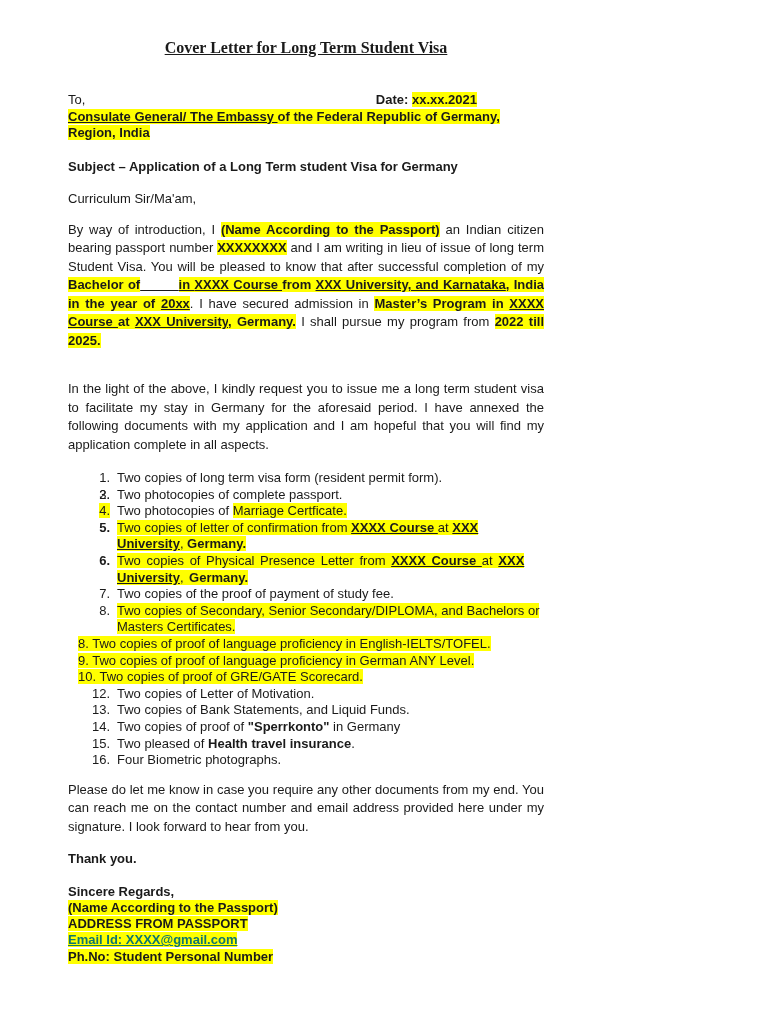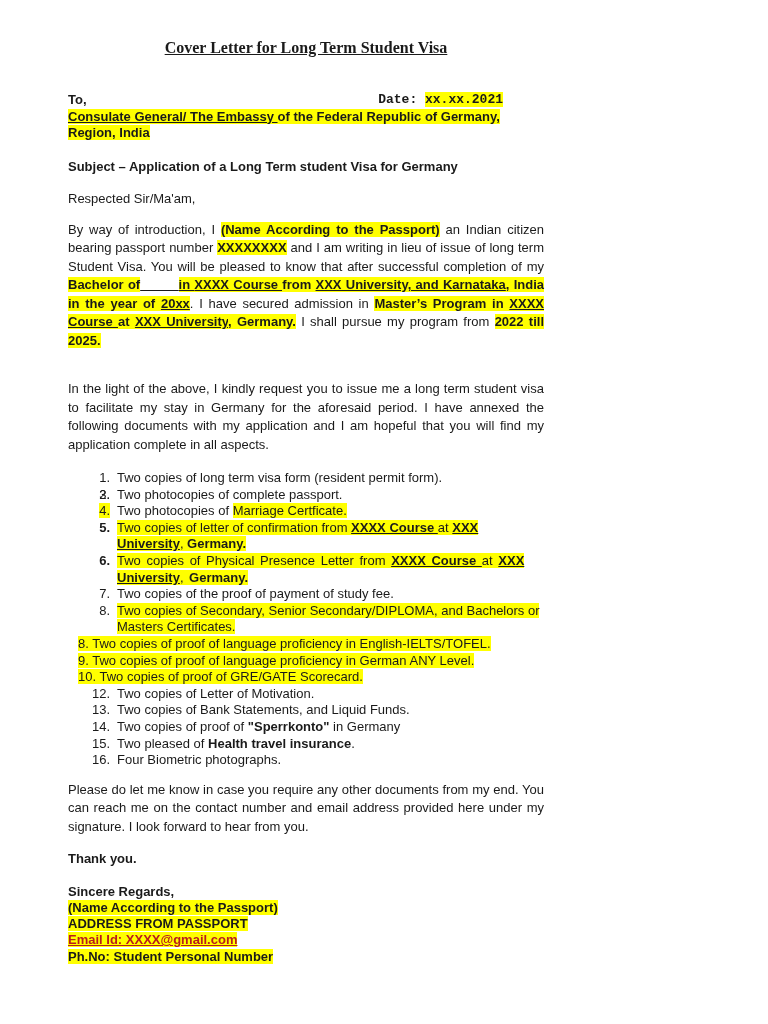--- a/index.html
+++ b/index.html
@@ -4,21 +4,21 @@
 <style>
   * { margin:0; padding:0; box-sizing:border-box; }
   html,body { width:768px; height:1024px; background:#ffffff; }
   body { font-family:"Liberation Sans","DejaVu Sans",sans-serif; font-size:13px; color:#1a1a1a; }
   .page { width:612px; height:1024px; background:#ffffff; padding:38px 68px 0 68px; overflow:hidden; }
 
   .title { font-family:"Liberation Serif","DejaVu Serif",serif; font-size:16px; font-weight:bold;
            text-decoration:underline; text-align:center; line-height:20px; margin-bottom:34px; }
 
   .hrow { display:flex; justify-content:space-between; line-height:16.5px; }
-  .hrow .to { font-weight:bold; }
+  .hrow .to { font-weight:normal; }
   .hrow .date-cell { margin-right:0; }
 
   .addr { line-height:16.5px; }
   .addr-line { line-height:16.5px; }
 
   .subject { font-weight:bold; line-height:18.5px; margin-top:16px; }
   .salutation { line-height:18.5px; margin-top:14px; }
 
   .para { line-height:18.5px; text-align:justify; }
   .p1 { margin-top:12px; }
@@ -32,42 +32,42 @@
   .li .txt.spread { word-spacing:2px; }
 
   .thanks { font-weight:bold; line-height:18.5px; margin-top:14px; }
   .sig { margin-top:15px; line-height:16.2px; }
   .sig > div { line-height:16.2px; }
   .regards { font-weight:bold; }
 
   .hl { background:#ffff00; }
   .b { font-weight:bold; }
   .u { text-decoration:underline; }
-  .lk { color:#b91c1c; }
+  .lk { color:#0f766e; }
 </style>
 </head>
 <body>
 
 <div class="page">
 
   <div class="title">Cover Letter for Long Term Student Visa</div>
 
   <div class="hrow">
     <span class="to">To,</span>
-    <span class="date-cell" style="margin-right:41px;font-family:Liberation Mono, monospace;"><span class="b">Date: </span><span class="hl b">xx.xx.2021</span></span>
+    <span class="date-cell" style="margin-right:67px;"><span class="b">Date: </span><span class="hl b">xx.xx.2021</span></span>
   </div>
 
   <div class="addr">
     <div class="addr-line"><span class="hl b u">Consulate General/ The Embassy </span><span class="hl b">of the Federal Republic of Germany,</span></div>
     <div class="addr-line"><span class="hl b">Region, India</span></div>
   </div>
 
   <div class="subject">Subject – Application of a Long Term student Visa for Germany</div>
 
-  <div class="salutation">Respected Sir/Ma'am,</div>
+  <div class="salutation">Curriculum Sir/Ma'am,</div>
 
   <div class="para p1"><span>By way of introduction, I </span><span class="hl b">(Name According to the Passport)</span><span> an Indian citizen bearing passport number </span><span class="hl b">XXXXXXXX</span><span> and I am writing in lieu of issue of long term Student Visa. You will be pleased to know that after successful completion of my </span><span class="hl b">Bachelor of</span><span class="b u">&nbsp;&nbsp;&nbsp;&nbsp;&nbsp;&nbsp;&nbsp;&nbsp;&nbsp;</span><span class="hl b u">in </span><span class="hl b u">XXXX Course </span><span class="hl b">from </span><span class="hl b u">XXX University, and Karnataka</span><span class="hl b">, India in the year of </span><span class="hl b u">20xx</span><span>. I have secured admission in </span><span class="hl b">Master’s Program in </span><span class="hl b u">XXXX Course </span><span class="hl b">at </span><span class="hl b u">XXX University</span><span class="hl b">, </span><span class="hl b">Germany.</span><span> I shall pursue my program from </span><span class="hl b">2022 till 2025.</span></div>
 
   <div class="para p2">In the light of the above, I kindly request you to issue me a long term student visa to facilitate my stay in Germany for the aforesaid period. I have annexed the following documents with my application and I am hopeful that you will find my application complete in all aspects.</div>
 
   <div class="doclist">
     <div class="li"><span class="num"><span>1.</span></span><span class="txt"><span>Two copies of long term visa form (resident permit form).</span></span></div>
     <div class="li"><span class="num"><span>2.</span></span></div>
     <div class="li"><span class="num"><span>3.</span></span><span class="txt"><span>Two photocopies of complete passport.</span></span></div>
     <div class="li"><span class="num"><span class="hl">4.</span></span><span class="txt"><span>Two photocopies of </span><span class="hl">Marriage Certficate.</span></span></div>

